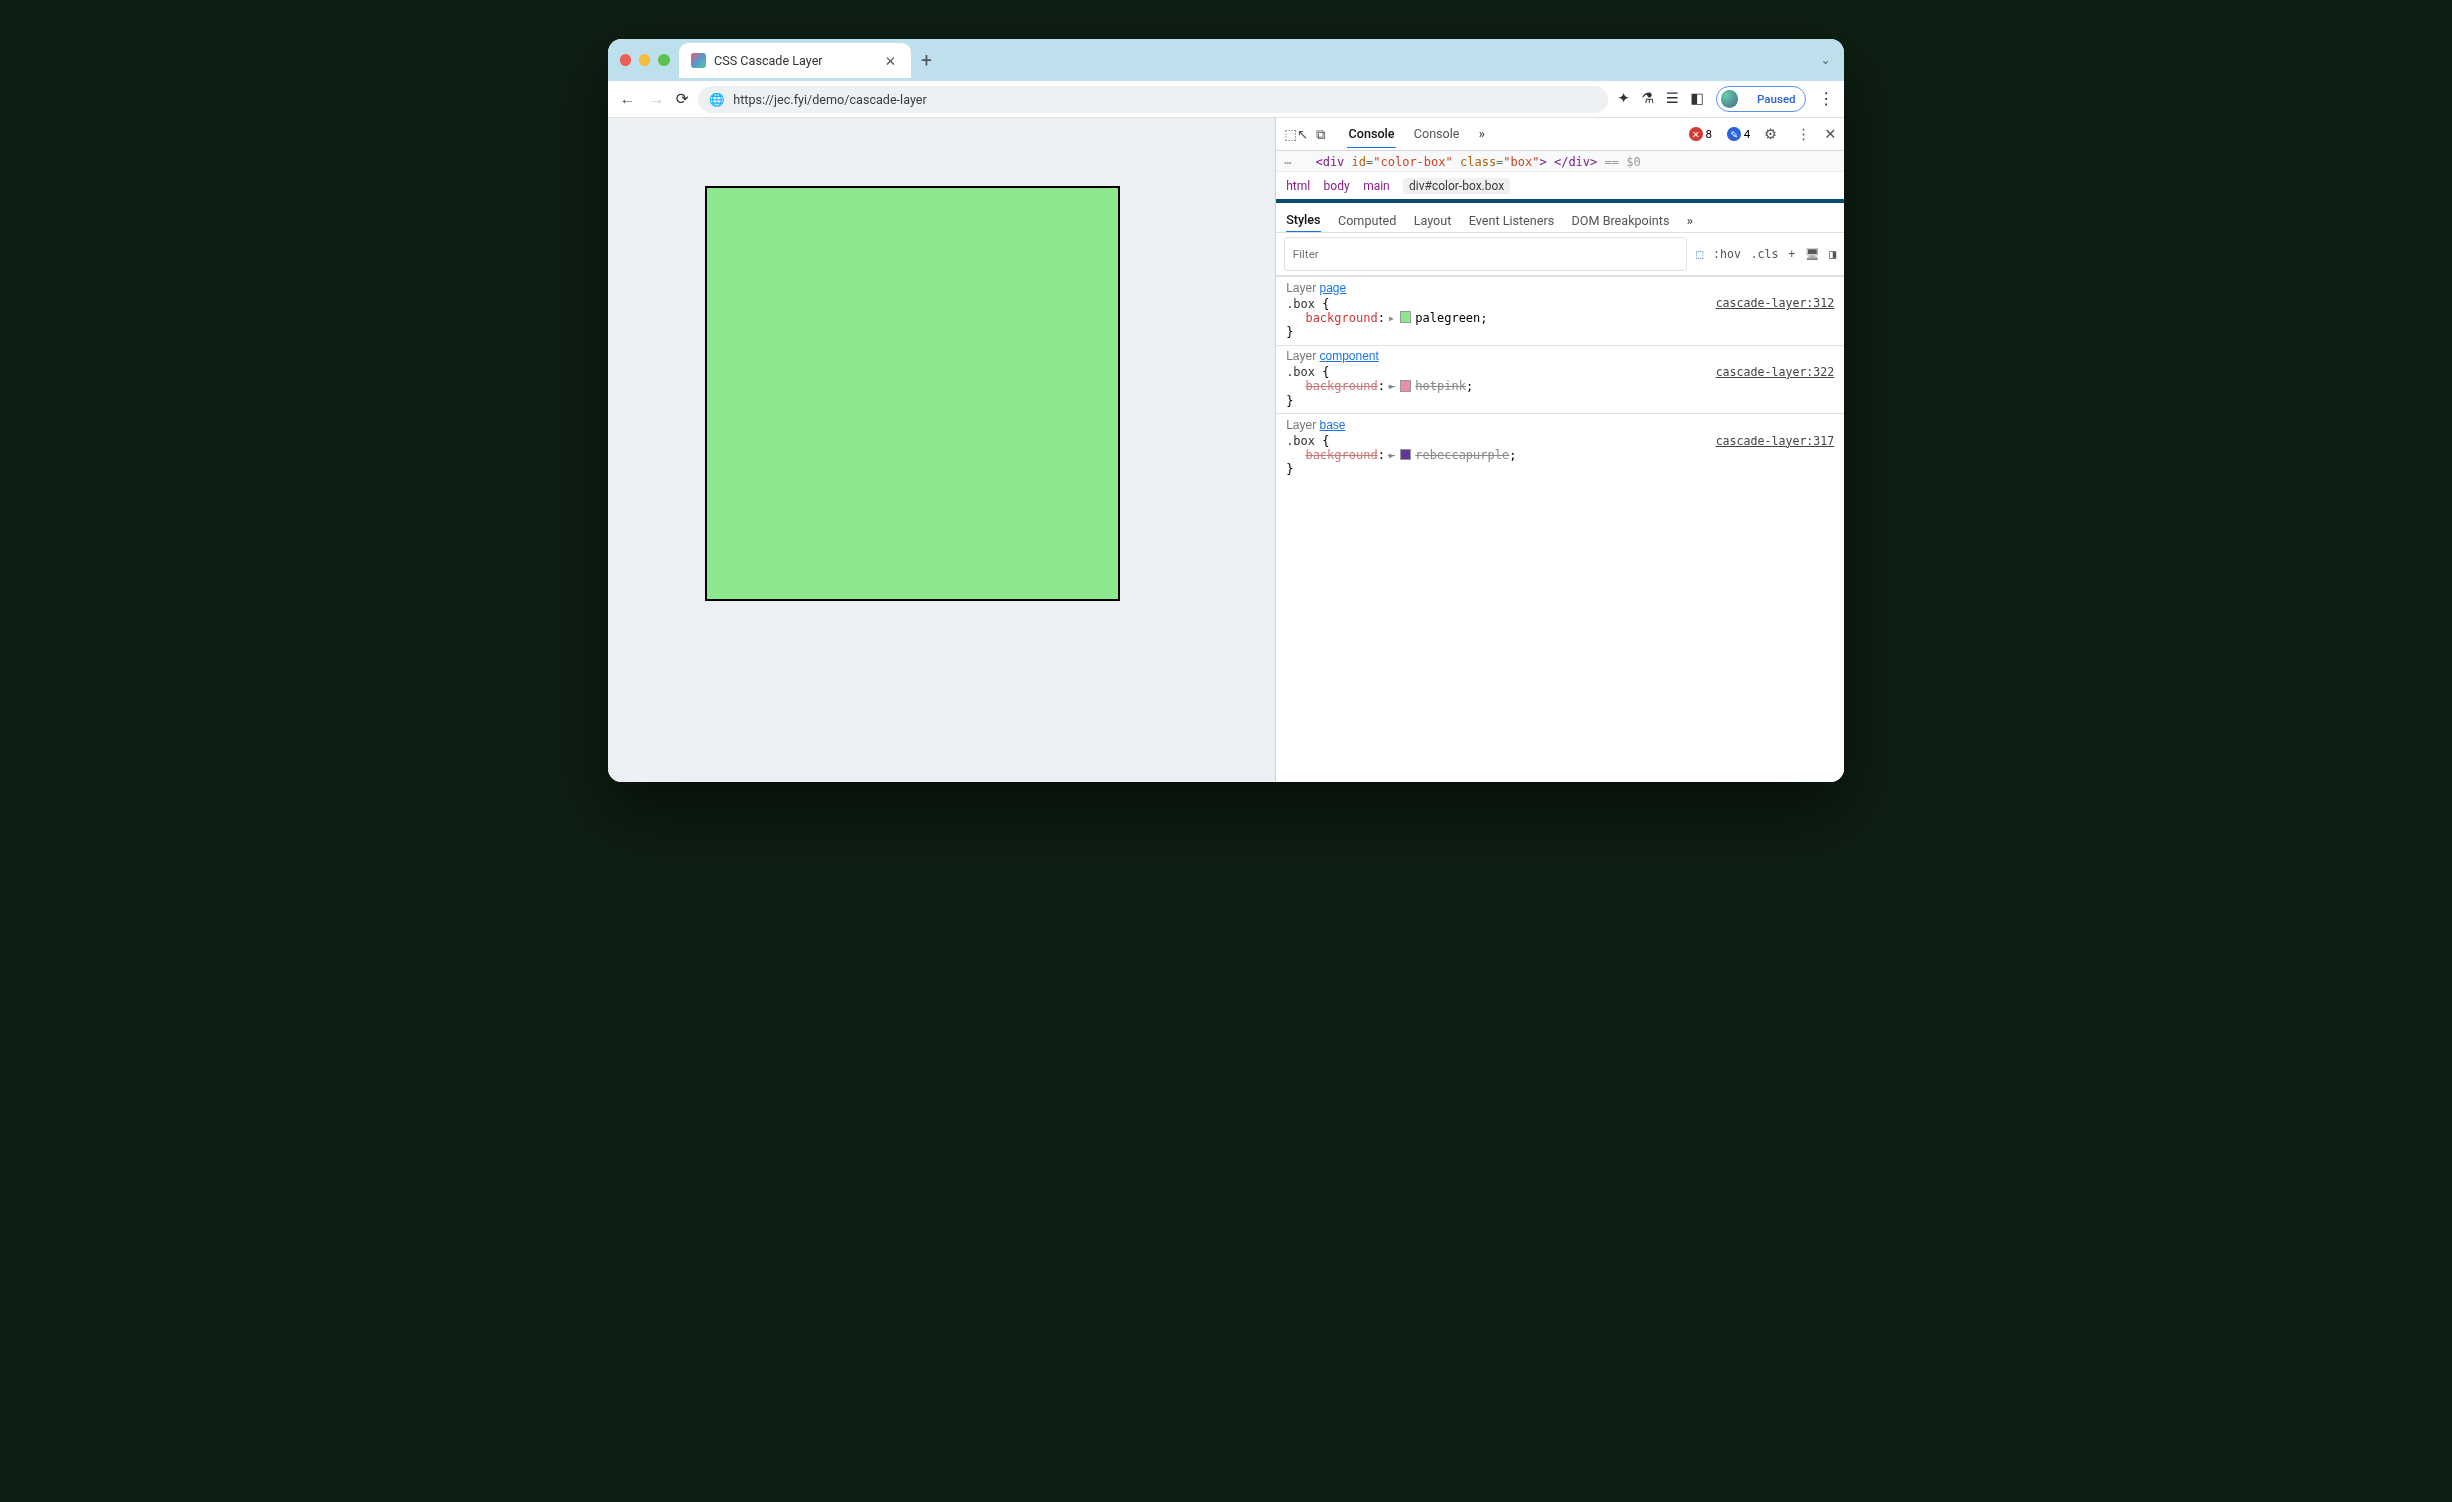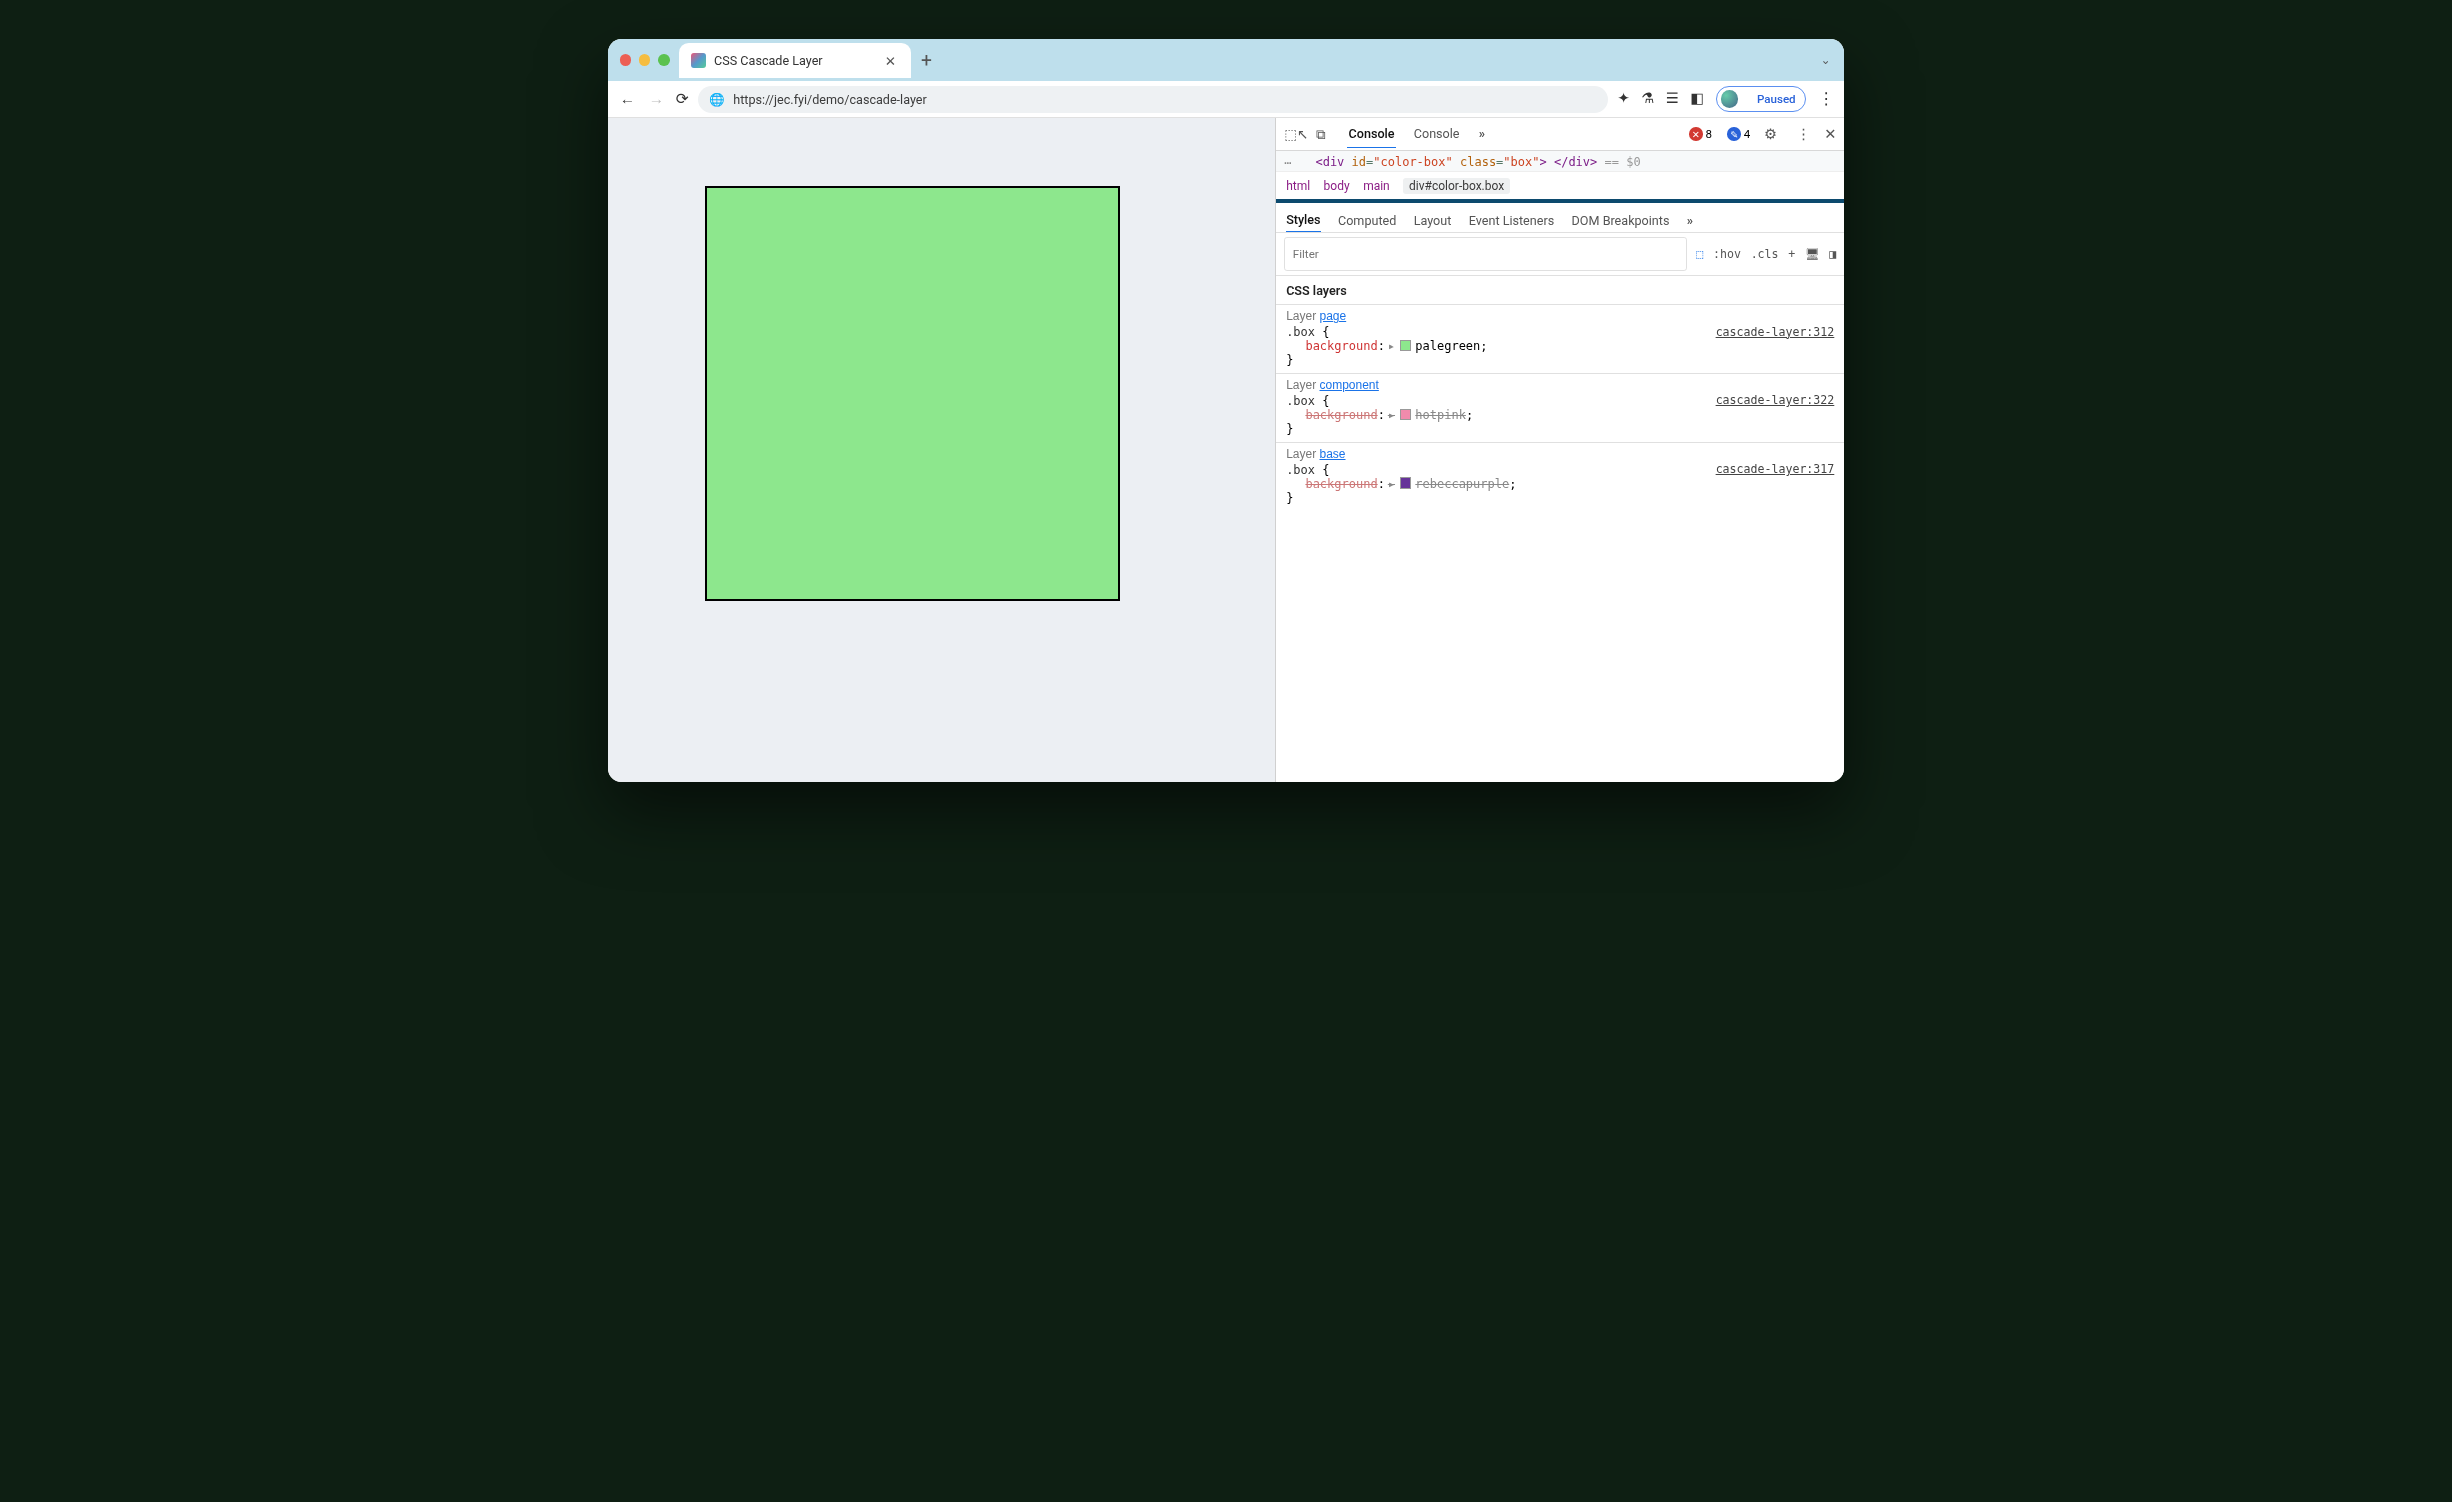--- a/index.html
+++ b/index.html
@@ -323,24 +323,20 @@
           <span>:hov</span>
           <span>.cls</span>
           <span>+</span>
           <span>🖥</span>
           <span>◨</span>
         </div>
       </div>
 
       <div class="scroll">
 
-        <div style="position:relative;">
-          <div class="arrow" style="top:2.9px;"></div>
-          <div class="sec-title">CSS layers</div>
-        </div>
 
         <div class="rule-block" style="position:relative;">
           <div class="arrow" style="top:-1.9px;"></div>
           <div class="lhead"><span>Layer </span><a>page</a></div>
           <div class="src">cascade-layer:312</div>
           <div><span class="sel">.box</span> {</div>
           <div class="prop">
             <span class="propname">background</span>:<span class="tri">▸</span><span class="sw" style="background:#8de78d"></span><span class="propval">palegreen</span>;
           </div>
           <div>}</div>

